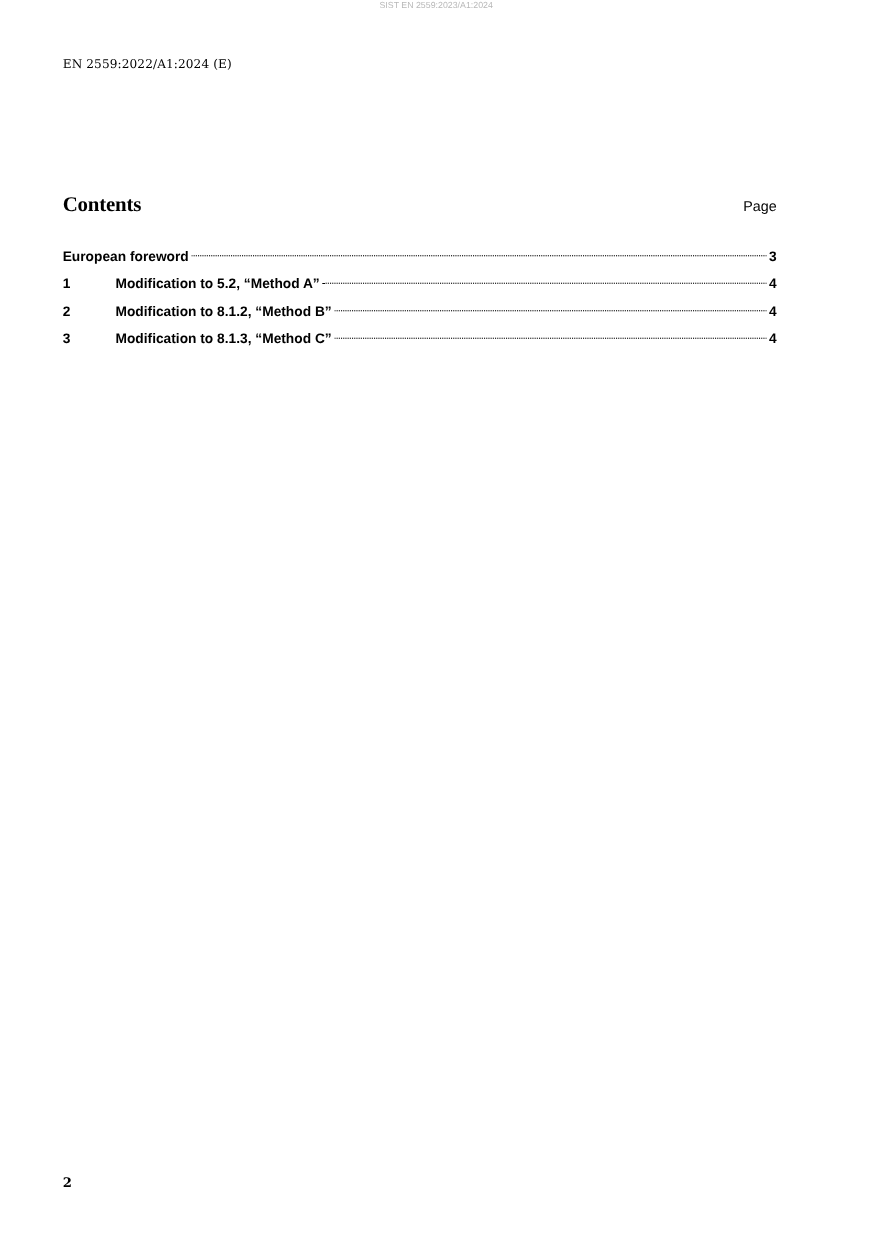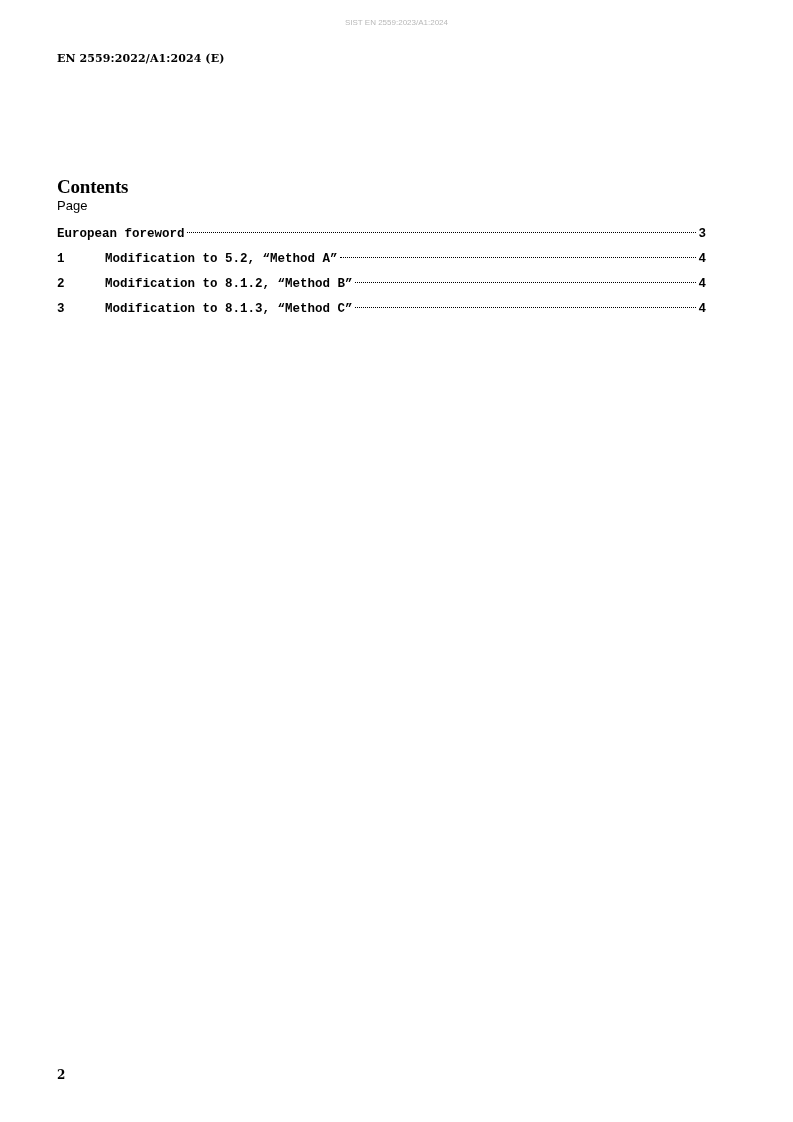--- a/index.html
+++ b/index.html
@@ -18,40 +18,39 @@
   .watermark {
     position: absolute;
     top: 0;
     left: 0;
     width: 793px;
     text-align: center;
     font-family: "Liberation Sans", "DejaVu Sans", sans-serif;
     font-size: 8px;
     color: #b8b8b8;
     line-height: 10px;
-    padding-top: 18px;
+    padding-top: 0px;
   }
   .doc-header {
     position: absolute;
     top: 52px;
     left: 57px;
     font-family: "DejaVu Serif", "Liberation Serif", serif;
-    font-weight: bold;
+    font-weight: normal;
     font-size: 11px;
     letter-spacing: 0.1px;
   }
   .toc-heading-row {
     position: absolute;
     top: 176px;
     left: 57px;
     width: 649px;
     display: flex;
     justify-content: space-between;
     align-items: baseline;
-    flex-direction: column;
   }
   .toc-title {
     font-family: "Liberation Serif", "DejaVu Serif", serif;
     font-weight: bold;
     font-size: 19px;
     letter-spacing: -0.2px;
   }
   .toc-page-label {
     font-family: Liberation Sans, sans-serif;
     font-size: 13px;
@@ -64,21 +63,21 @@
     margin: 0;
     padding: 0;
     list-style: none;
   }
   .toc-entry {
     display: flex;
     align-items: baseline;
     height: 17px;
     line-height: 17px;
     margin-bottom: 8px;
-    font-family: Liberation Mono, monospace;
+    font-family: Liberation Sans, sans-serif;
     font-weight: bold;
     font-size: 12.5px;
     cursor: pointer;
   }
   .toc-num {
     width: 48px;
     flex: 0 0 48px;
   }
   .toc-text {
     white-space: nowrap;

